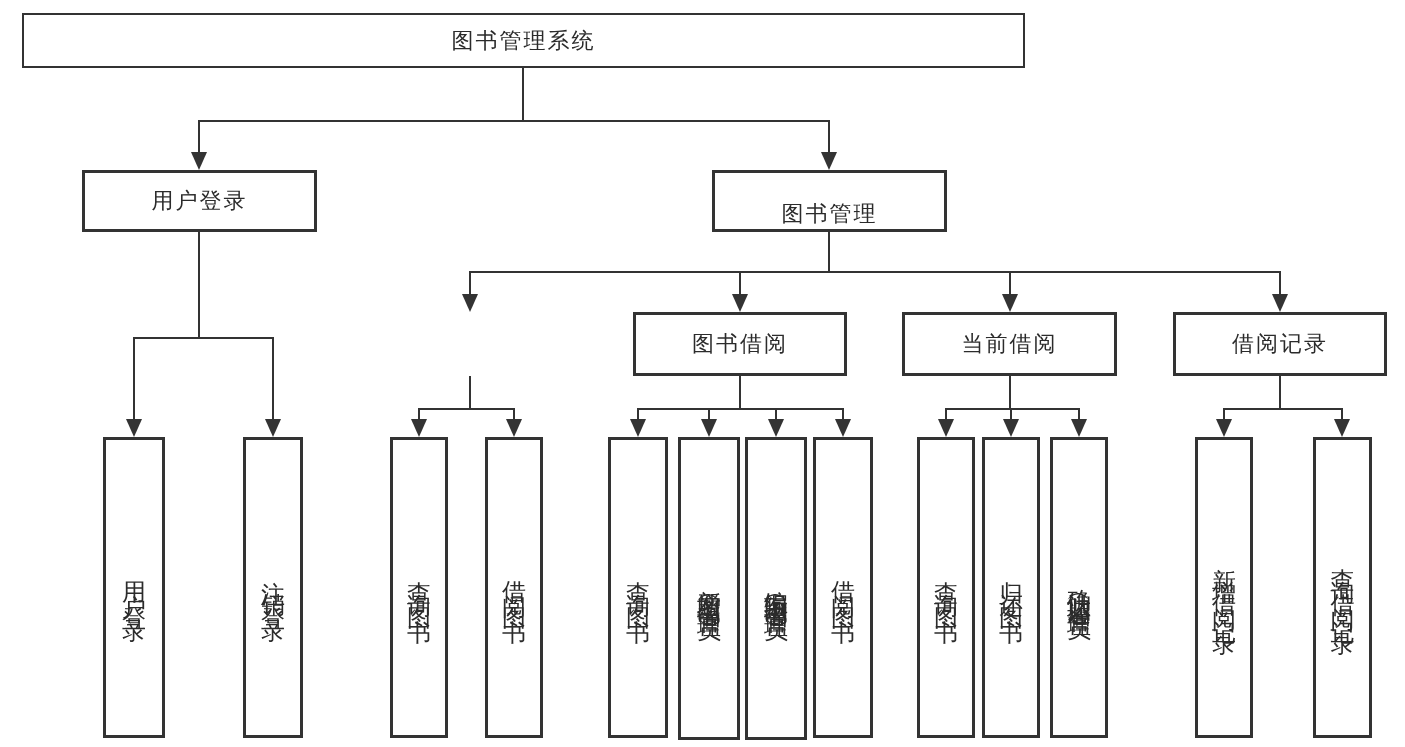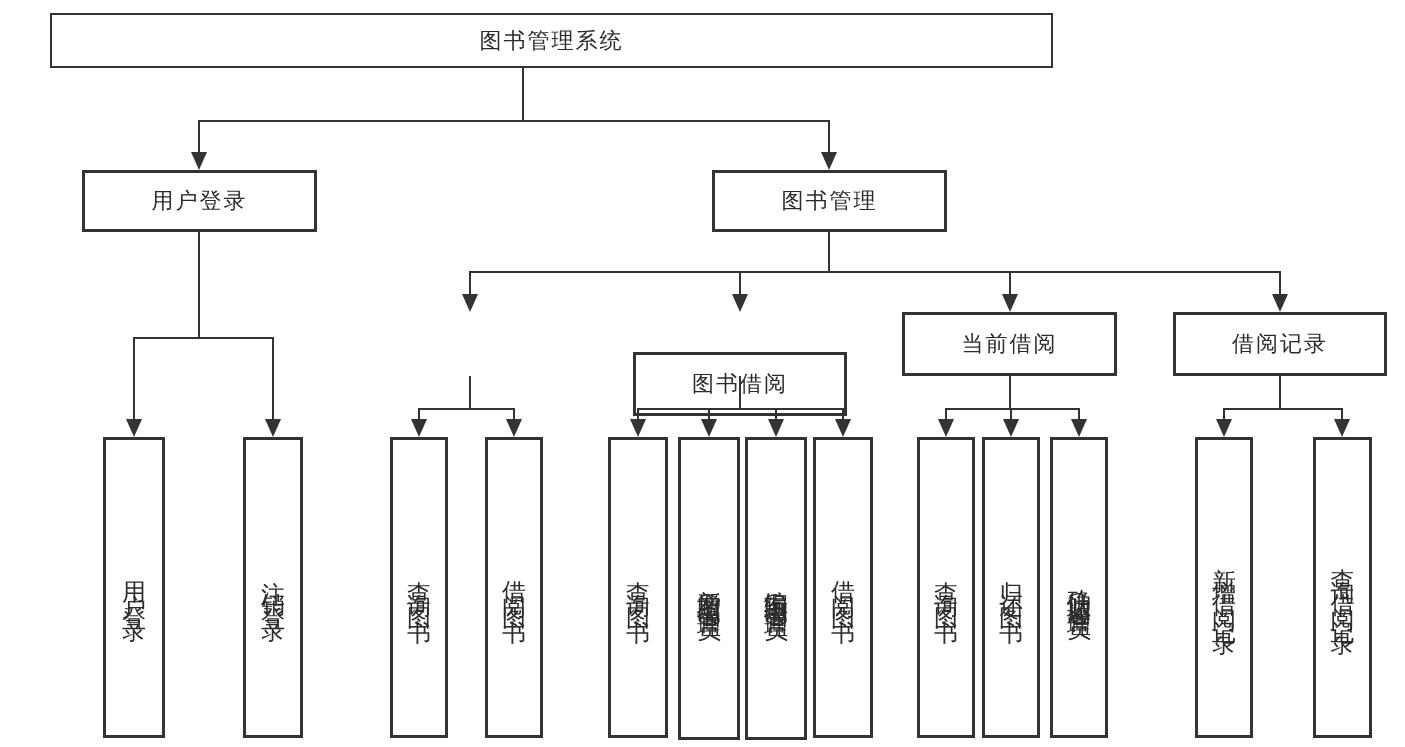--- a/index.html
+++ b/index.html
@@ -7,21 +7,21 @@
     position:relative;width:1405px;height:747px;background:#ffffff;
     font-family:"Liberation Sans","DejaVu Sans",sans-serif;
     overflow:hidden;color:#2b2b2b;
   }
   .node{
     position:absolute;background:#ffffff;border:3px solid #333333;
     display:flex;align-items:center;justify-content:center;
     box-sizing:border-box;color:#2b2b2b;
   }
   .hlabel{font-size:22px;letter-spacing:2px;white-space:nowrap;}
-  .root{border-width:2px;margin-left:28px;}
+  .root{border-width:2px;}
   .leaf{
     writing-mode:vertical-rl;text-orientation:mixed;
     font-size:24px;letter-spacing:13px;line-height:1;
   }
   .leaf.long{letter-spacing:4px;}
   .vline,.hline{position:absolute;background:#333333;}
   .vline{width:2px;}
   .hline{height:2px;}
   .arr{
     position:absolute;width:0;height:0;
@@ -45,21 +45,21 @@
   <div class="vline" style="left:522px;top:68px;height:52px;"></div>
   <div class="hline" style="left:198px;top:120px;width:632px;"></div>
   <div class="vline" style="left:198px;top:120px;height:34px;"></div>
   <div class="arr" style="left:191px;top:152px;"></div>
   <div class="vline" style="left:828px;top:120px;height:34px;"></div>
   <div class="arr" style="left:821px;top:152px;"></div>
 
   <div class="node hlabel" style="left:82px;top:170px;width:235px;height:62px;">
     <span>用户登录</span>
   </div>
-  <div class="node hlabel" style="left:712px;top:170px;width:235px;height:62px;">
+  <div class="node hlabel" style="left:712px;top:170px;width:235px;height:62px;align-items:flex-end;">
     <span>图书管理</span>
   </div>
 
   <div class="vline" style="left:198px;top:232px;height:105px;"></div>
   <div class="hline" style="left:133px;top:337px;width:140px;"></div>
   <div class="vline" style="left:133px;top:337px;height:82px;"></div>
   <div class="arr" style="left:126px;top:419px;"></div>
   <div class="vline" style="left:272px;top:337px;height:82px;"></div>
   <div class="arr" style="left:265px;top:419px;"></div>
 
@@ -67,21 +67,21 @@
   <div class="hline" style="left:469px;top:271px;width:812px;"></div>
   <div class="vline" style="left:469px;top:271px;height:23px;"></div>
   <div class="arr" style="left:462px;top:294px;"></div>
   <div class="vline" style="left:739px;top:271px;height:23px;"></div>
   <div class="arr" style="left:732px;top:294px;"></div>
   <div class="vline" style="left:1009px;top:271px;height:23px;"></div>
   <div class="arr" style="left:1002px;top:294px;"></div>
   <div class="vline" style="left:1279px;top:271px;height:23px;"></div>
   <div class="arr" style="left:1272px;top:294px;"></div>
 
-  <div class="node hlabel" style="left:633px;top:312px;width:214px;height:64px;margin-top:40px;">
+  <div class="node hlabel" style="left:633px;top:312px;width:214px;height:64px;">
     <span>图书借阅</span>
   </div>
   <div class="node hlabel" style="left:1173px;top:312px;width:214px;height:64px;">
     <span>借阅记录</span>
   </div>
   <div class="node hlabel" style="left:902px;top:312px;width:215px;height:64px;">
     <span>当前借阅</span>
   </div>
 
   <div class="vline" style="left:469px;top:376px;height:32px;"></div>

